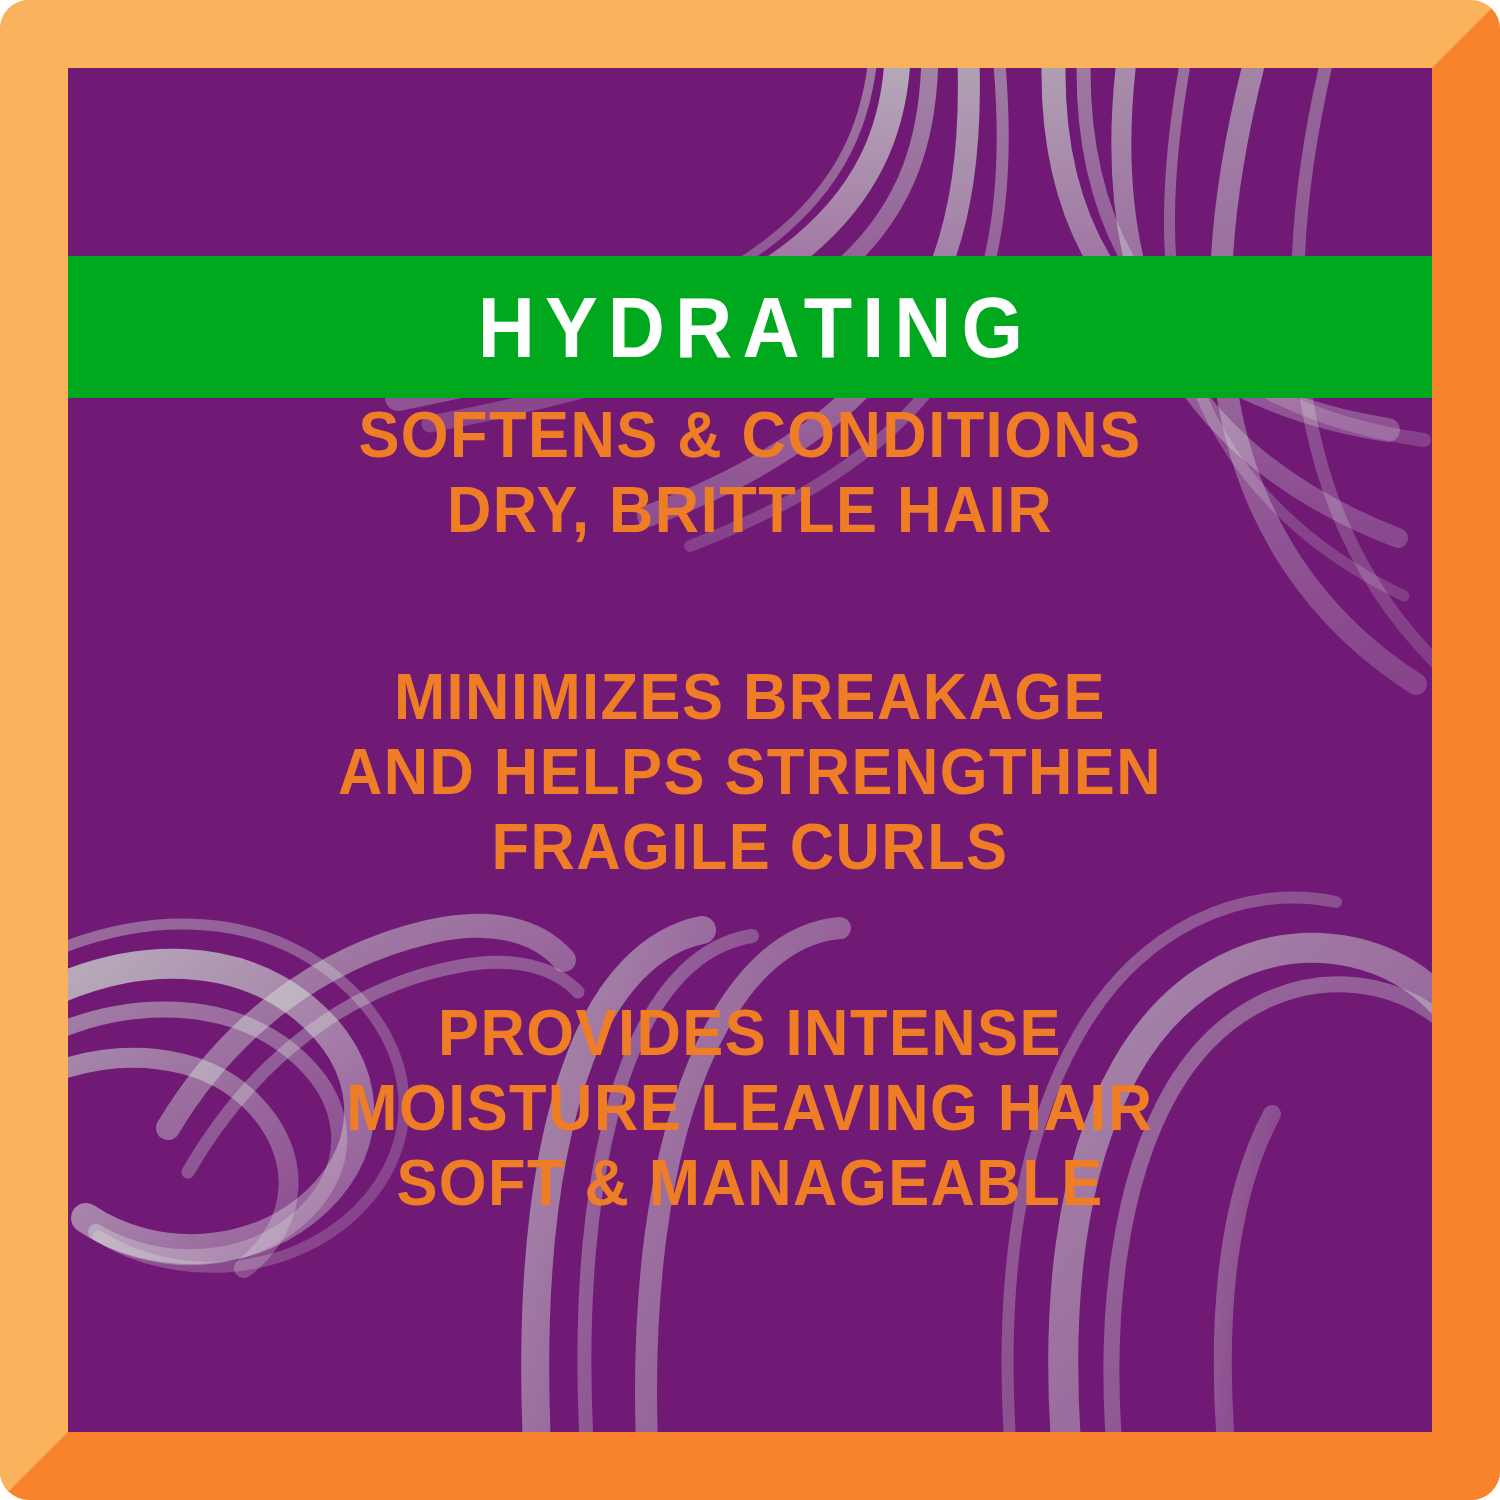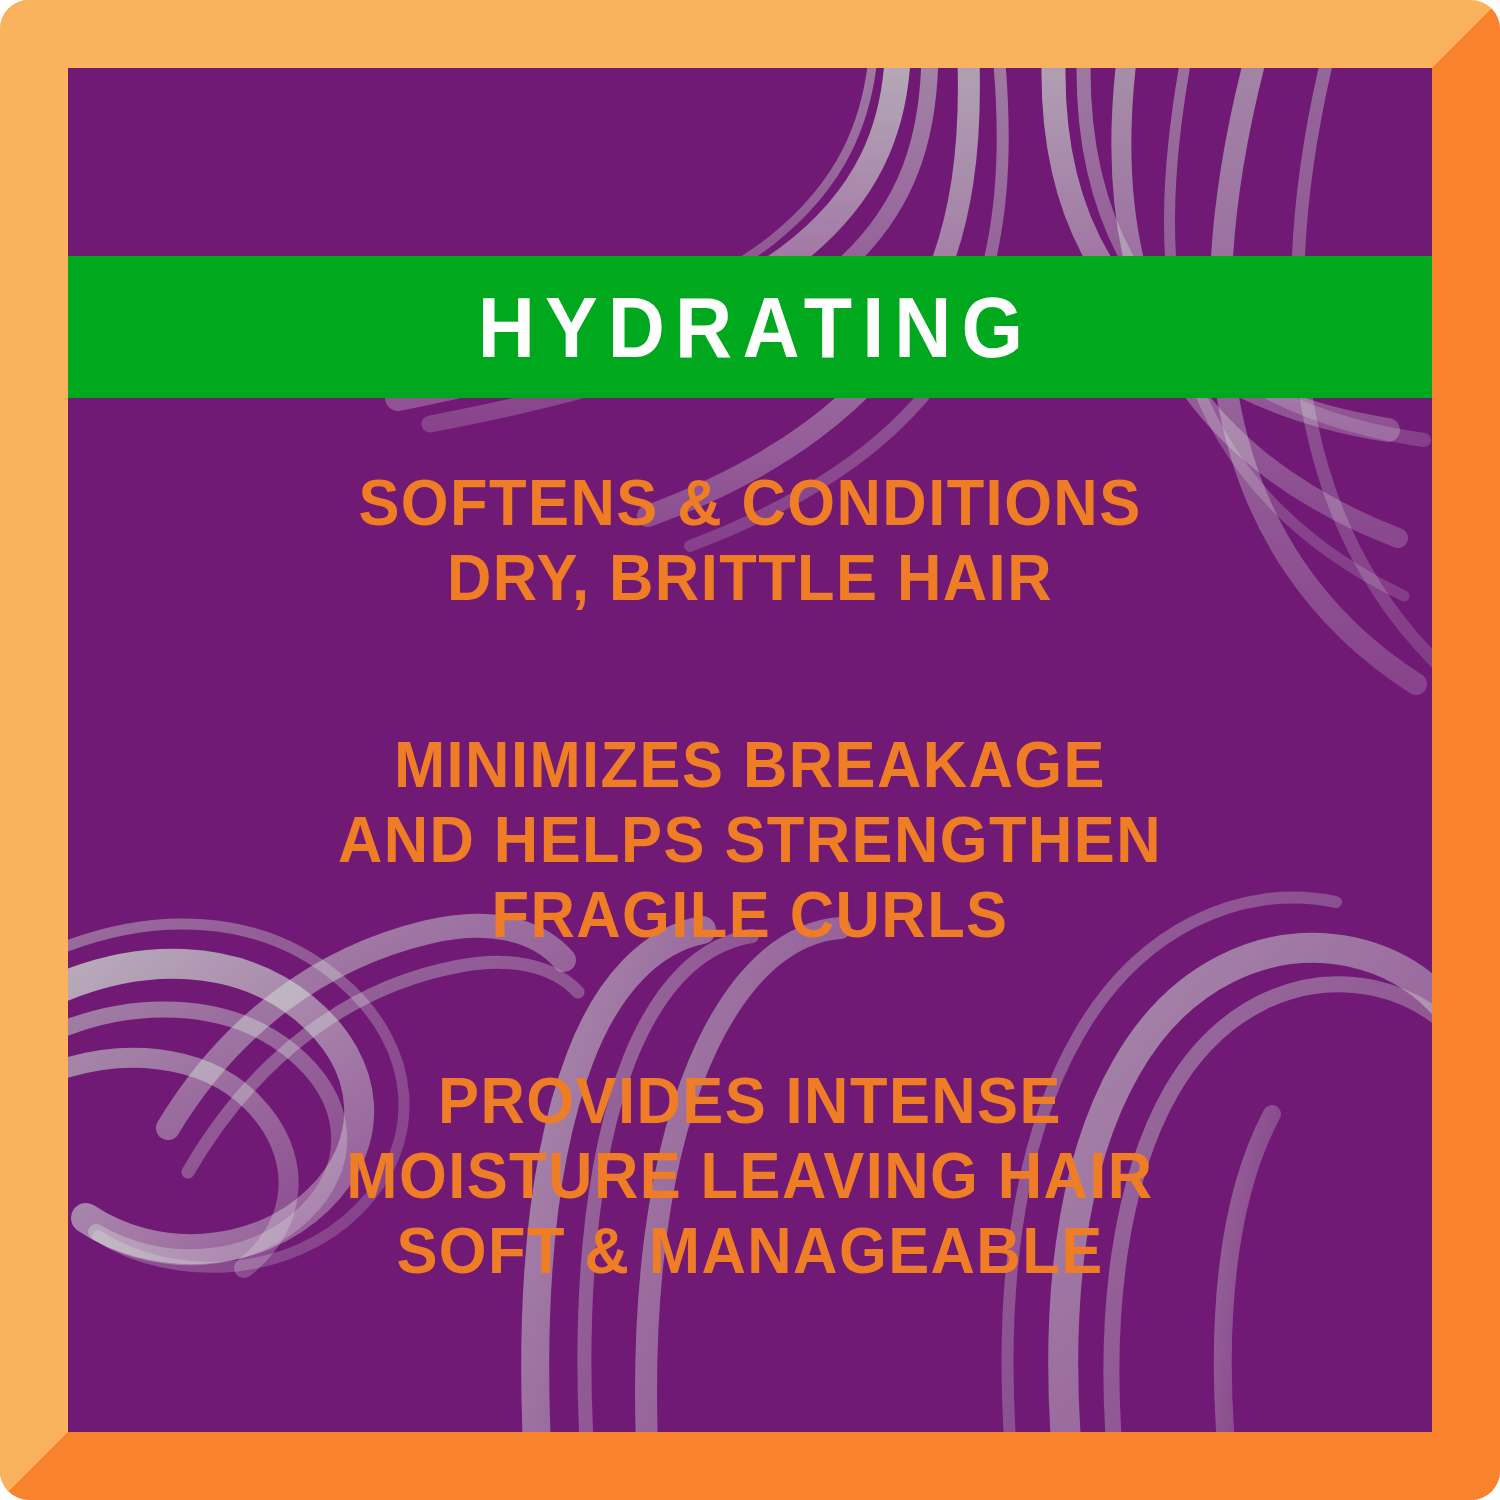--- a/index.html
+++ b/index.html
@@ -67,21 +67,20 @@
   .claims {
     position: absolute;
     left: 0;
     right: 0;
     top: 330px;          
     bottom: 0;
     z-index: 4;
     display: flex;
     flex-direction: column;
     align-items: center;
-    padding-top: 68px;
     box-sizing: border-box;
   }
 
   .claim {
     color: #EE7D25;
     text-align: center;
     font-weight: 700;
     font-size: 64px;
     line-height: 1.17;
     letter-spacing: 1.5px;

